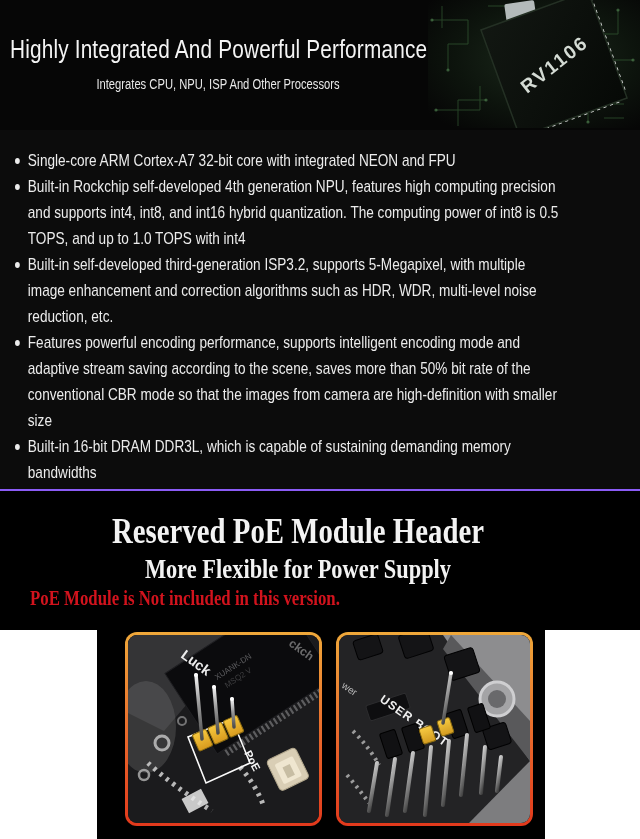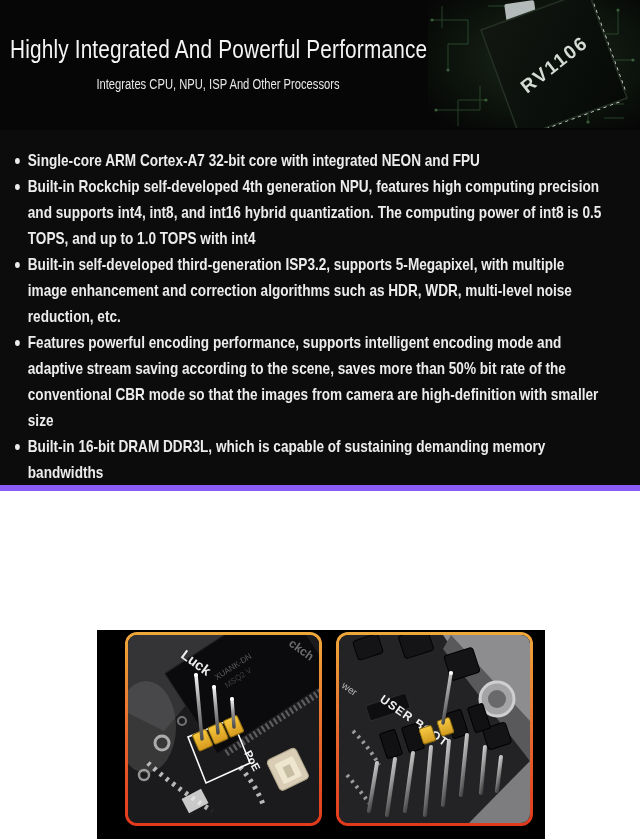--- a/index.html
+++ b/index.html
@@ -17,21 +17,21 @@
     font-size:26px;font-weight:400;color:#f4f4f4;white-space:nowrap;
     transform:scaleX(0.8);transform-origin:left top;letter-spacing:.2px;
   }
   .hero-sub{
     position:absolute;left:-182px;top:76px;width:800px;margin:0;
     text-align:center;font-size:14px;color:#e9e9e9;white-space:nowrap;
     transform:scaleX(0.8);transform-origin:center top;
   }
 
   
-  .features{top:130px;height:361px;background:#0c0c0c;border-bottom:6px solid #8b5cf6;box-sizing:border-box;font-weight:bold;}
+  .features{top:130px;height:361px;background:#0c0c0c;border-bottom:2px solid #8b5cf6;box-sizing:border-box;}
   .bullets{
     position:absolute;left:15px;top:18px;width:760px;margin:0;padding:0;
     list-style:none;transform:scaleX(0.8);transform-origin:left top;
   }
   .bullets li{display:flex;align-items:flex-start;color:#ececec;font-size:17px;line-height:26px;}
   .bullets .dot{flex:0 0 auto;width:6px;height:6px;border-radius:50%;background:#ececec;margin:10px 10px 0 0;}
   .bullets .btxt{white-space:pre-line;}
 
   
   .poe{top:491px;height:139px;background:#000000;}
@@ -144,20 +144,25 @@
 size</span>
         </li>
       <li>
           <span class="dot"></span>
           <span class="btxt">Built-in 16-bit DRAM DDR3L, which is capable of sustaining demanding memory
 bandwidths</span>
         </li>
     </ul>
   </section>
 
+  <section class="poe">
+    <h2 class="poe-h">Reserved PoE Module Header</h2>
+    <h3 class="poe-sub">More Flexible for Power Supply</h3>
+    <p class="poe-note">PoE Module is Not included in this version.</p>
+  </section>
 
   <section class="gallery">
     <div class="gallery-panel">
 
       <div class="photo-frame left">
         <div class="photo-inner">
           <svg viewBox="0 0 191 188" width="191" height="188">
             <defs>
               <linearGradient id="pinGA" x1="0" y1="0" x2="0" y2="1">
                 <stop offset="0%" stop-color="#f5f5f5"></stop>

